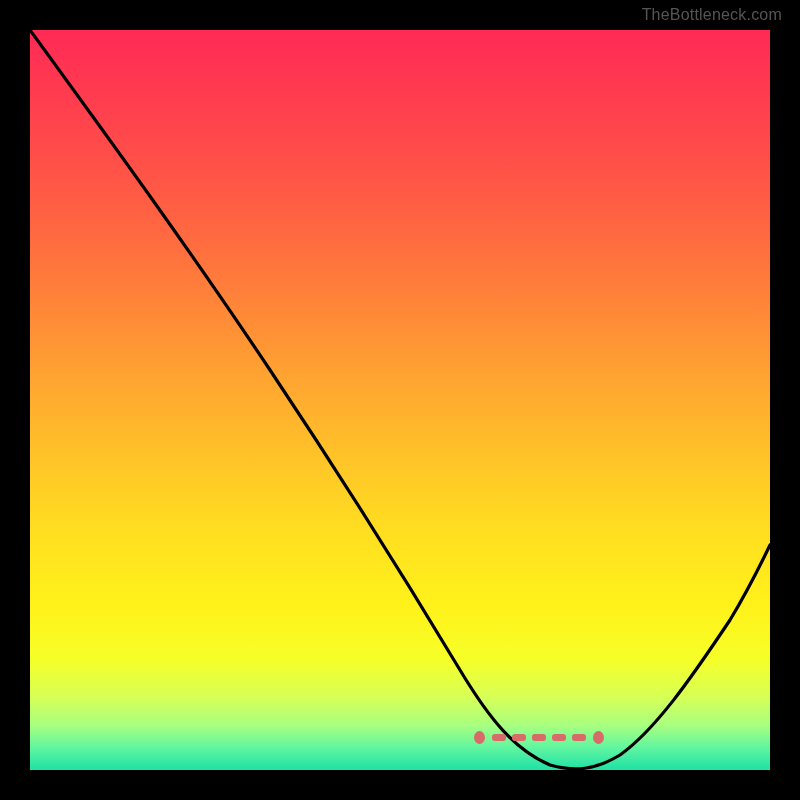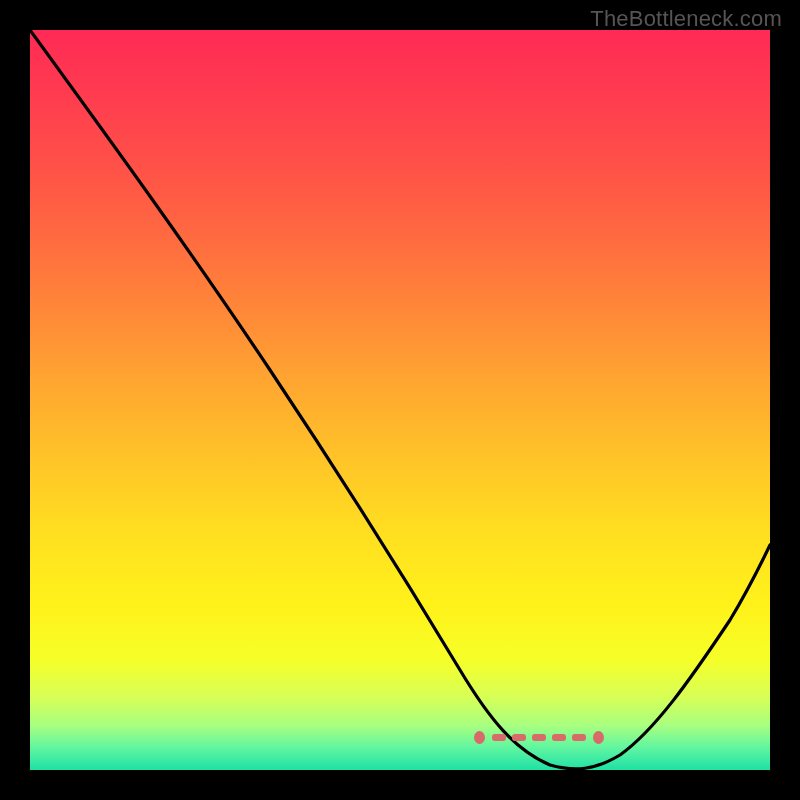--- a/index.html
+++ b/index.html
@@ -9,21 +9,21 @@
     background: #000;
     font-family: Arial, sans-serif;
     position: relative;
     overflow: hidden;
   }
   .watermark {
     position: absolute;
     top: 6px;
     right: 18px;
     color: #555;
-    font-size: 22px;
+    font-size: 16px;
     font-weight: 500;
     letter-spacing: 0.2px;
     z-index: 10;
   }
   .plot-area {
     position: absolute;
     left: 30px;
     top: 30px;
     width: 740px;
     height: 740px;

